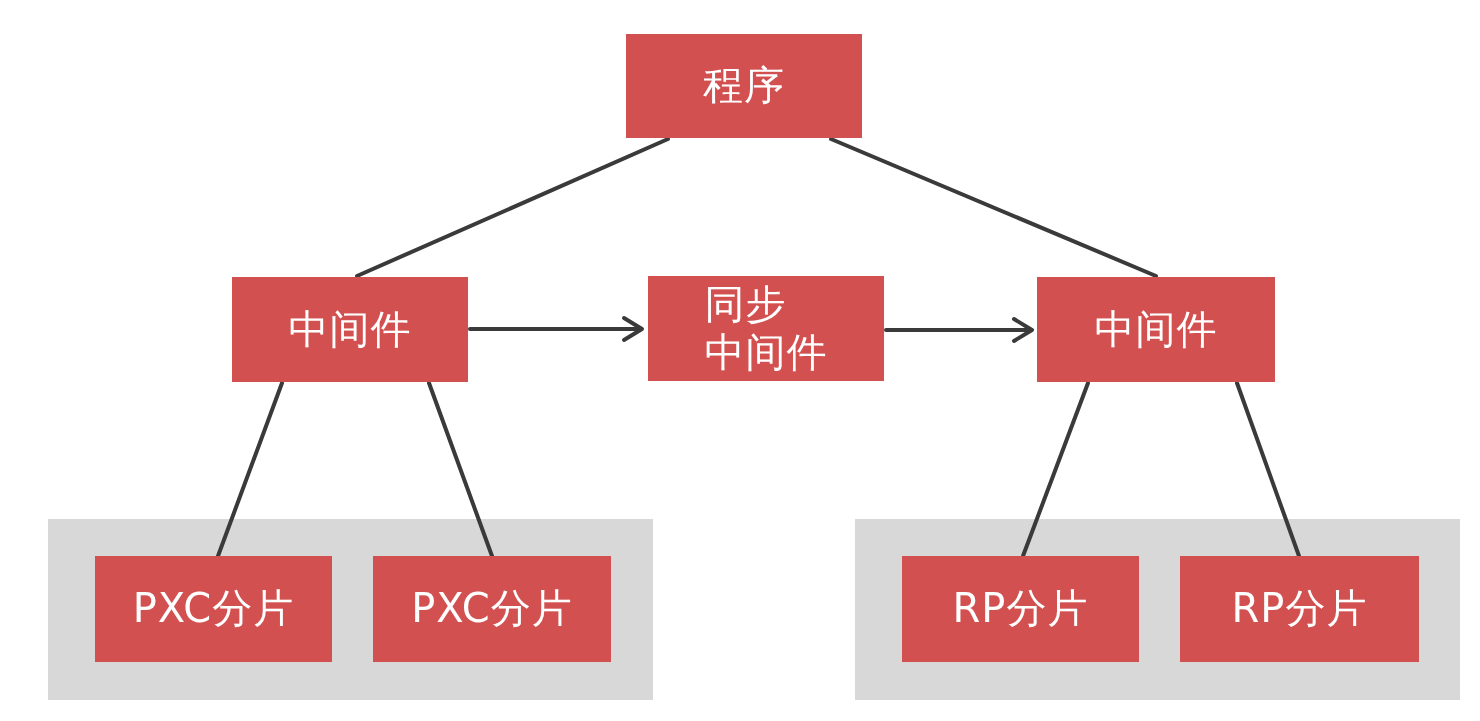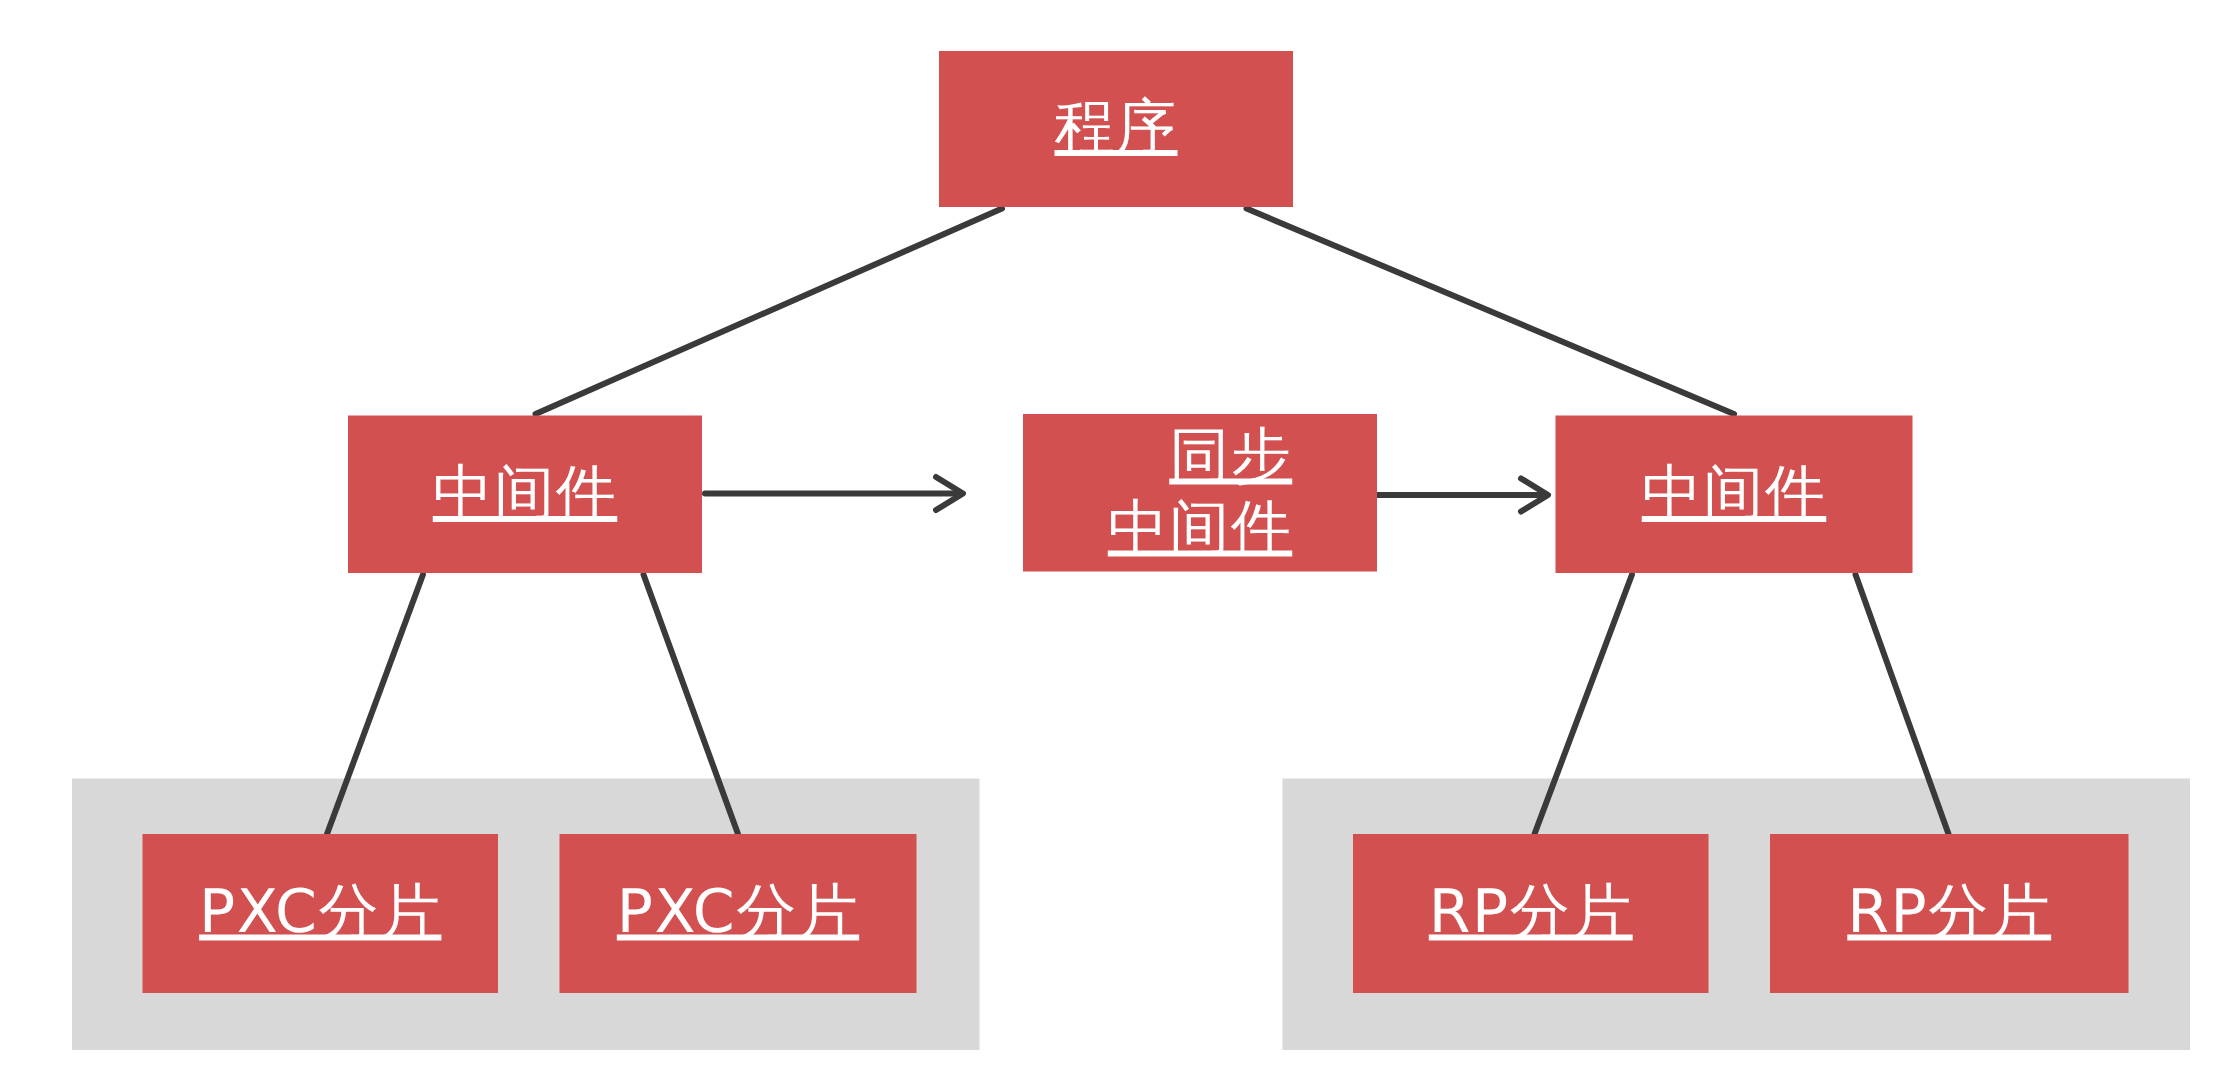--- a/index.html
+++ b/index.html
@@ -26,27 +26,26 @@
     top: 0;
     z-index: 2;
   }
   .node {
     position: absolute;
     background: var(--node-color, #D25050);
     color: var(--node-text-color, #ffffff);
     display: flex;
     align-items: center;
     justify-content: center;
-    text-align: right;
+    text-align: left;
     font-size: 40px;
     line-height: 1.18;
     white-space: pre-line;
     z-index: 3;
     letter-spacing: 1px;
-    text-decoration: underline;
   }
 </style>
 </head>
 <body>
 
 <div id="canvas">
     <div class="group" style="left: 48px; top: 519px; width: 605px; height: 181px;"></div>
     <div class="group" style="left: 855px; top: 519px; width: 605px; height: 181px;"></div>
     <svg id="edge-layer" width="1480" height="721">
       <defs>
@@ -58,20 +57,20 @@
       <line x1="831" y1="139" x2="1156" y2="276" stroke="#3A3A3A" stroke-width="4" stroke-linecap="round"></line>
       <line x1="470" y1="329" x2="640" y2="329" stroke="#3A3A3A" stroke-width="4" stroke-linecap="round" marker-end="url(#arrowhead)"></line>
       <line x1="886" y1="330" x2="1030" y2="330" stroke="#3A3A3A" stroke-width="4" stroke-linecap="round" marker-end="url(#arrowhead)"></line>
       <line x1="282" y1="383" x2="218" y2="556" stroke="#3A3A3A" stroke-width="4" stroke-linecap="round"></line>
       <line x1="429" y1="383" x2="492" y2="556" stroke="#3A3A3A" stroke-width="4" stroke-linecap="round"></line>
       <line x1="1088" y1="383" x2="1023" y2="556" stroke="#3A3A3A" stroke-width="4" stroke-linecap="round"></line>
       <line x1="1237" y1="383" x2="1299" y2="556" stroke="#3A3A3A" stroke-width="4" stroke-linecap="round"></line>
     </svg>
     <div class="node" style="left: 626px; top: 34px; width: 236px; height: 104px;">程序</div>
     <div class="node" style="left: 232px; top: 277px; width: 236px; height: 105px;">中间件</div>
-    <div class="node" style="left: 682px; top: 276px; width: 236px; height: 105px;">同步
+    <div class="node" style="left: 648px; top: 276px; width: 236px; height: 105px;">同步
 中间件</div>
     <div class="node" style="left: 1037px; top: 277px; width: 238px; height: 105px;">中间件</div>
     <div class="node" style="left: 95px; top: 556px; width: 237px; height: 106px;">PXC分片</div>
     <div class="node" style="left: 373px; top: 556px; width: 238px; height: 106px;">PXC分片</div>
     <div class="node" style="left: 902px; top: 556px; width: 237px; height: 106px;">RP分片</div>
     <div class="node" style="left: 1180px; top: 556px; width: 239px; height: 106px;">RP分片</div>
   </div>
 
 </body></html>

